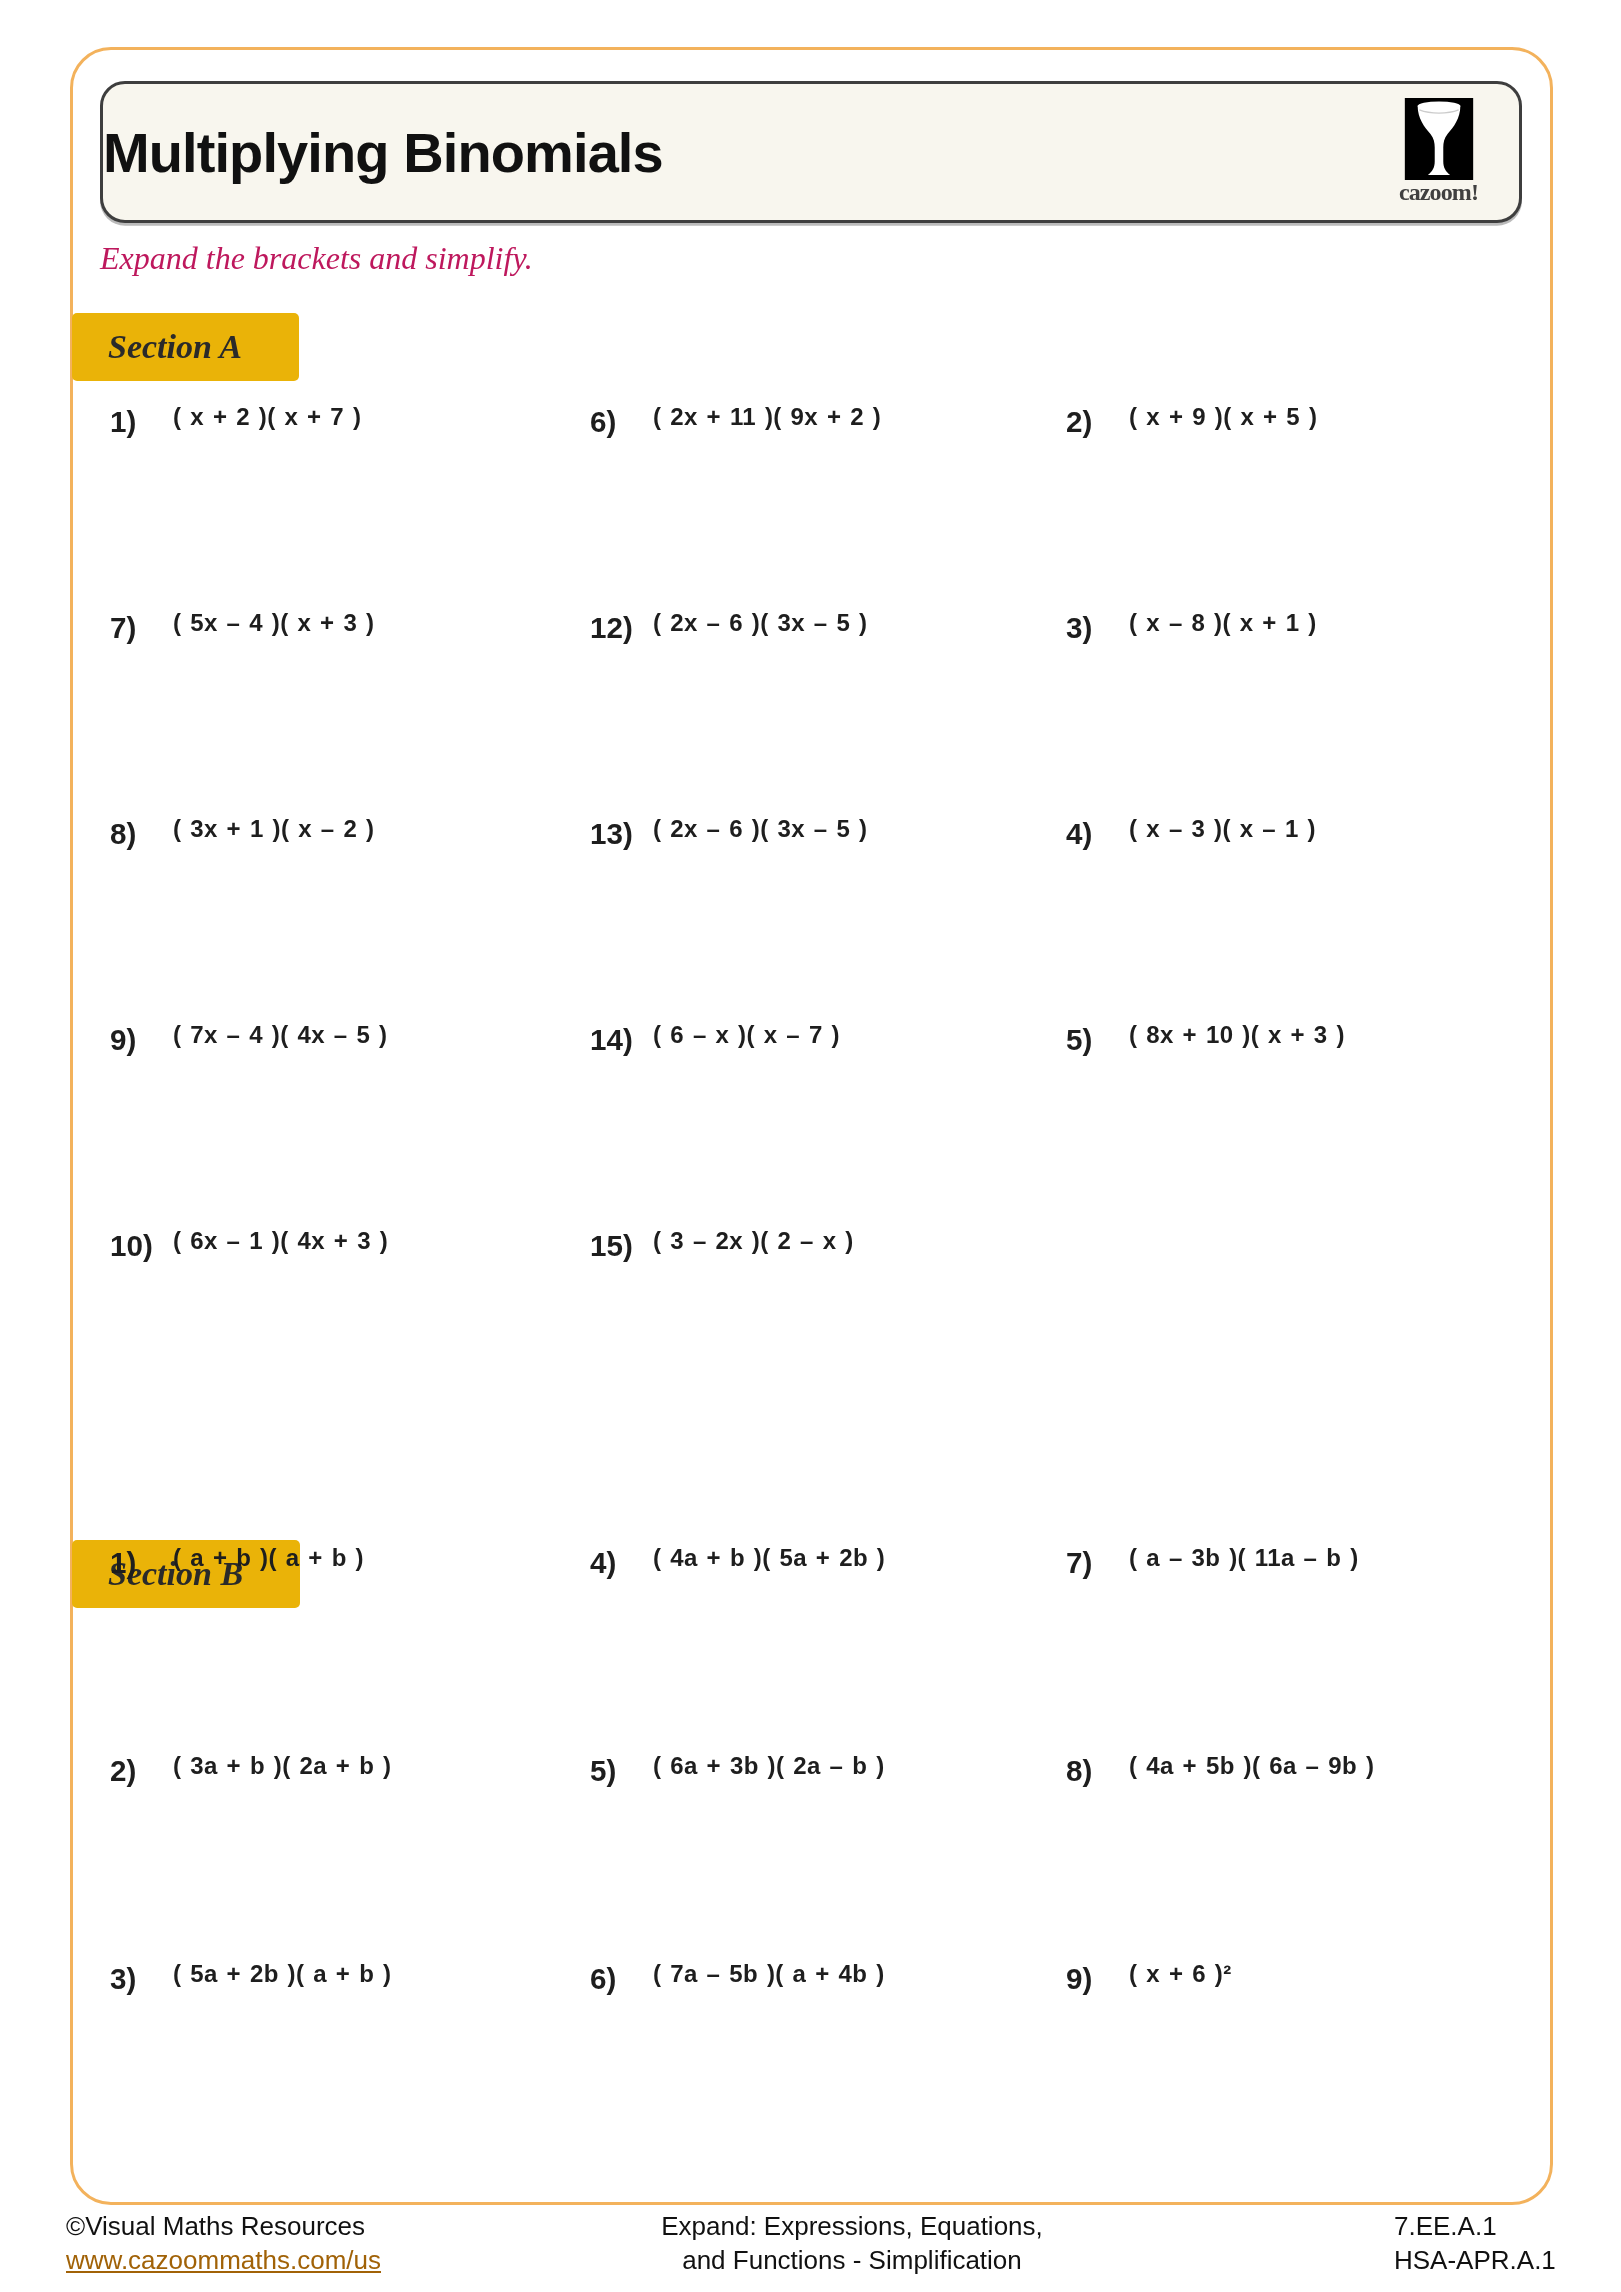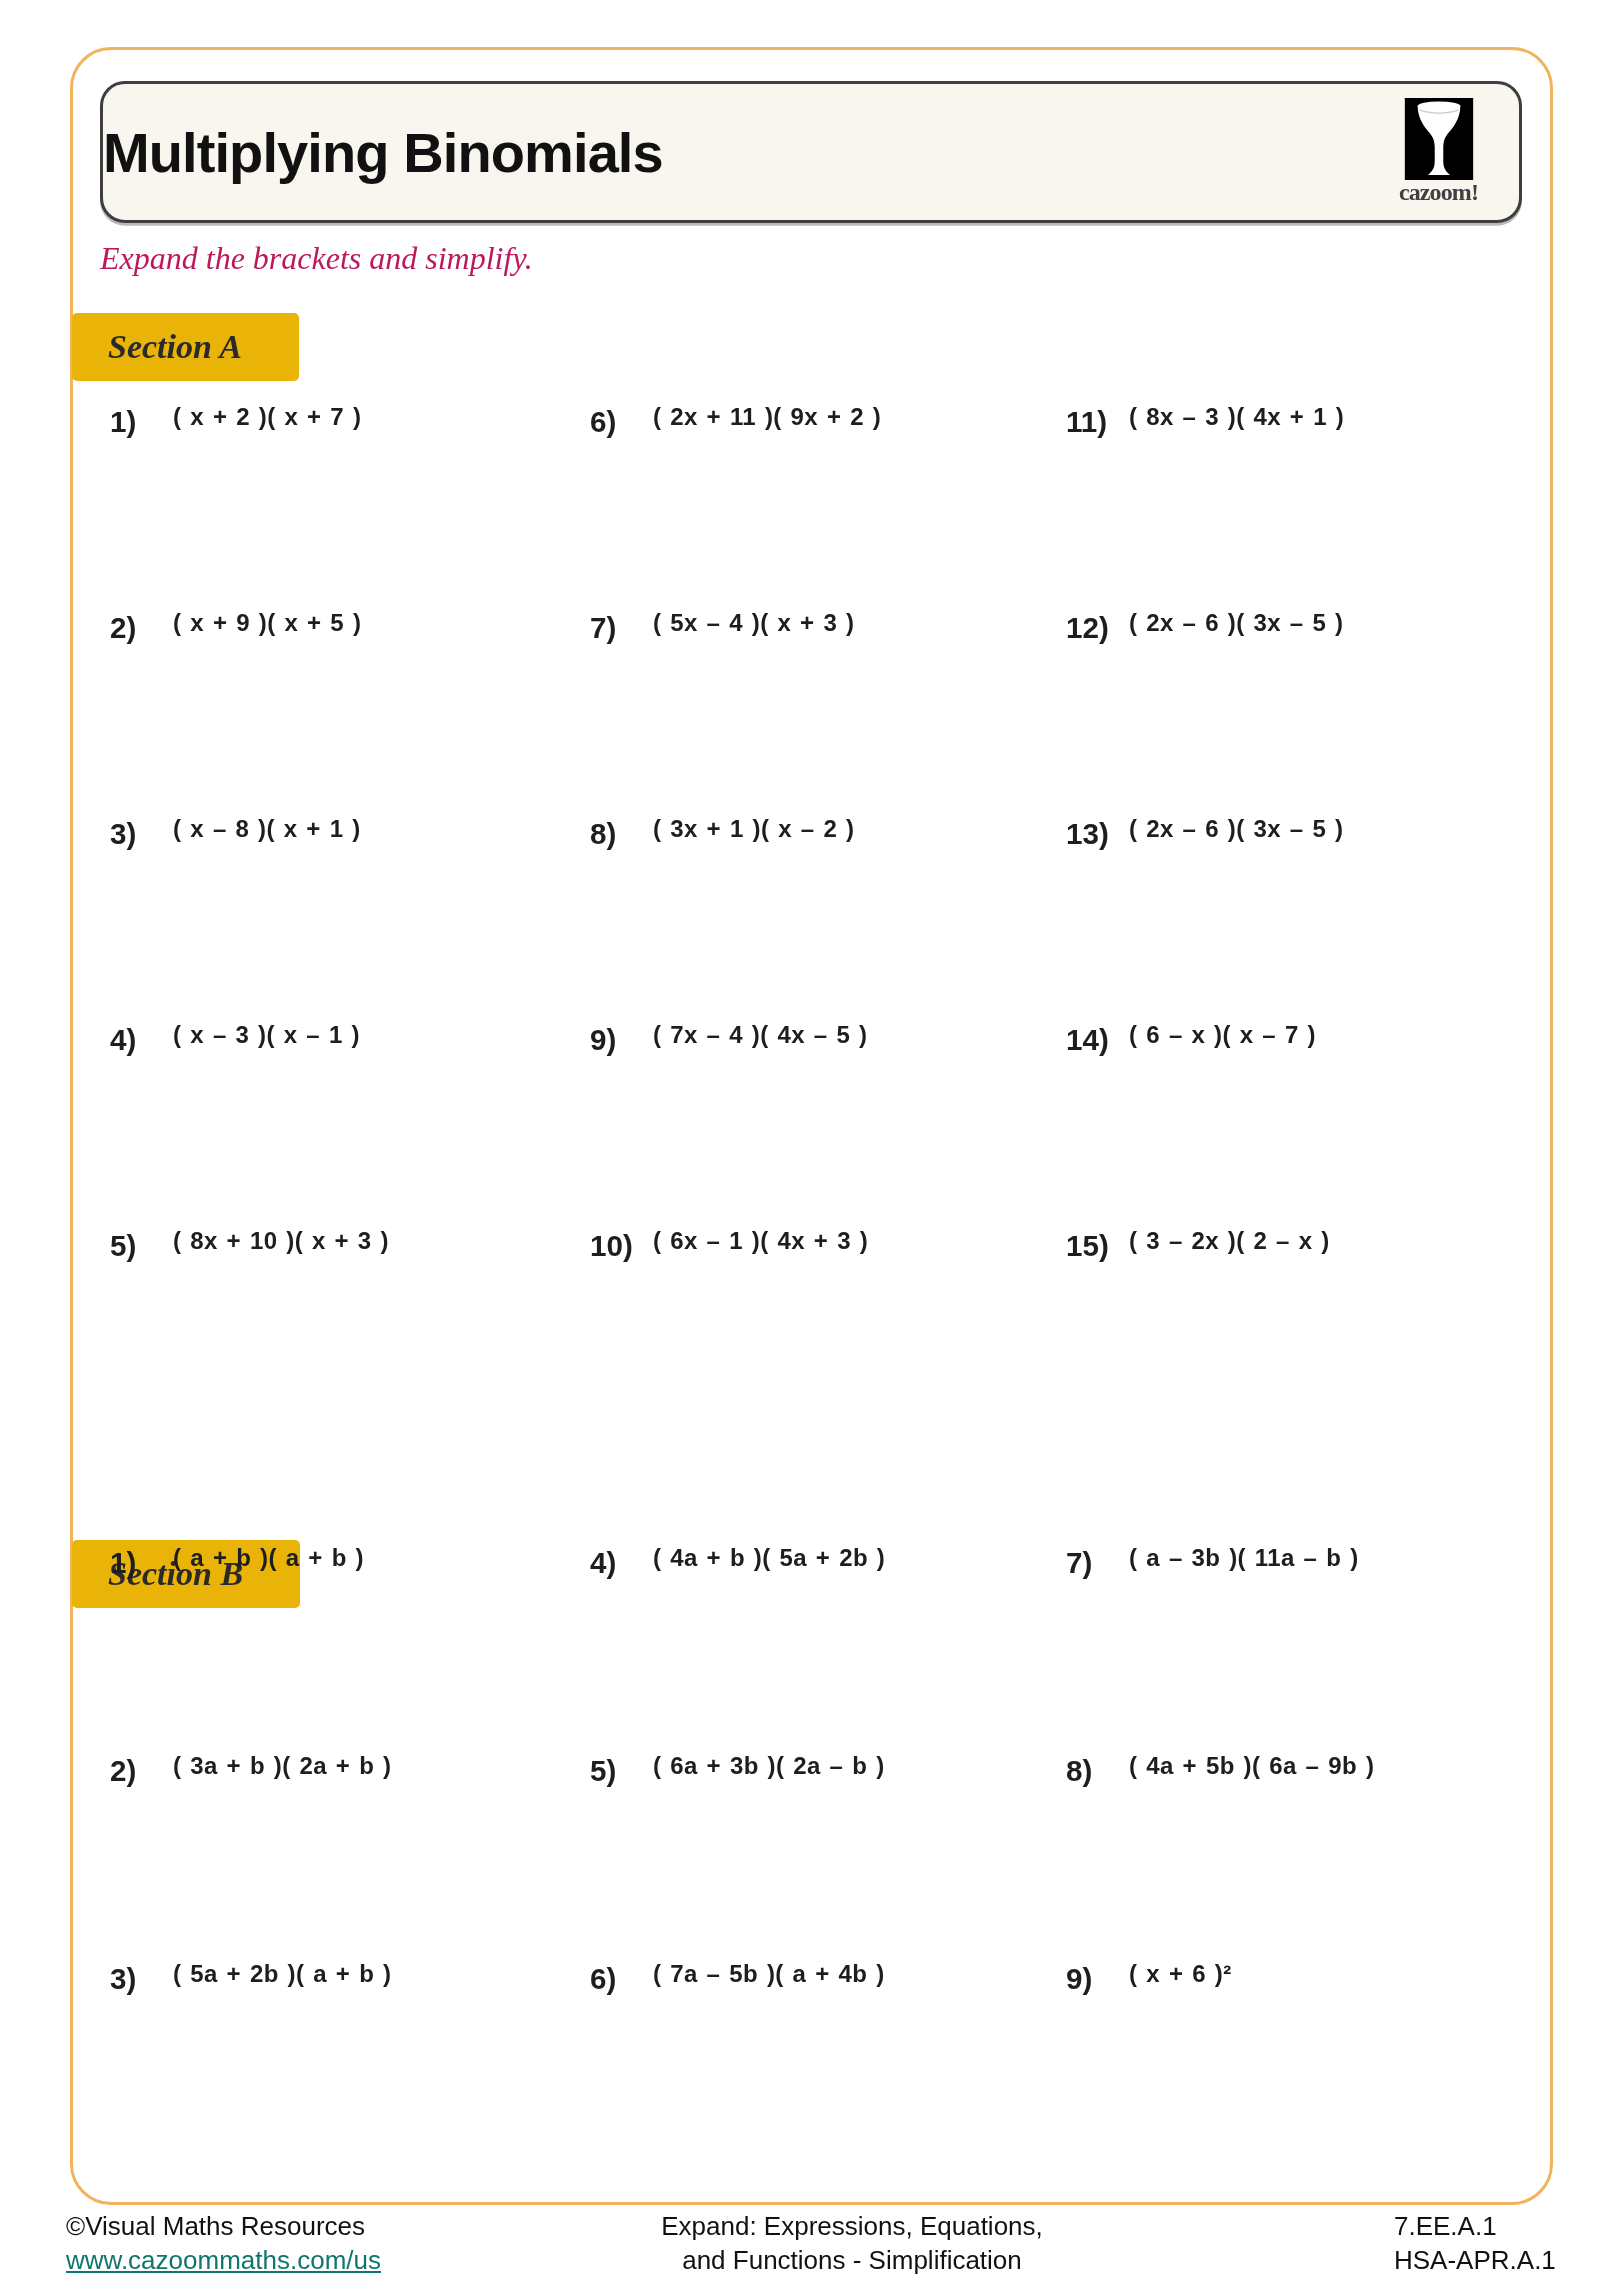--- a/index.html
+++ b/index.html
@@ -37,21 +37,21 @@
   #grid-b { top:1546px; grid-auto-rows:208px; }
 
   .prob { display:flex; align-items:flex-start; }
   .pnum { display:inline-block; width:63px; flex:0 0 63px; font-weight:bold; font-size:29.6px; color:#1E1E1E; }
   .pexpr { font-weight:bold; font-size:24px; color:#1E1E1E; letter-spacing:0.4px; word-spacing:1.8px; white-space:nowrap; margin-top:-1.8px; }
 
   .footer { position:absolute; left:0; top:2209px; width:1622px; font-size:26px; color:#111111; line-height:34px; }
   .f-left { position:absolute; left:66px; top:0; }
   .f-center { position:absolute; left:852px; top:0; transform:translateX(-50%); text-align:center; }
   .f-right { position:absolute; left:1394px; top:0; }
-  .f-link { color:#0f766e; text-decoration:underline; cursor:pointer; }
+  .f-link { color:#a16207; text-decoration:underline; cursor:pointer; }
 </style>
 </head>
 <body>
 
 <div class="sheet">
 
   <div class="frame"></div>
 
   <div class="title-box">
     <div class="title-text">Multiplying Binomials</div>
@@ -75,24 +75,20 @@
   <div class="grid" id="grid-a">
 
     <div class="prob">
       <span class="pnum">1)</span>
       <span class="pexpr">( x + 2 )( x + 7 )</span>
     </div>
     <div class="prob">
       <span class="pnum">6)</span>
       <span class="pexpr">( 2x + 11 )( 9x + 2 )</span>
     </div>
-    <div class="prob">
-      <span class="pnum">11)</span>
-      <span class="pexpr">( 8x – 3 )( 4x + 1 )</span>
-    </div>
 
     <div class="prob">
       <span class="pnum">2)</span>
       <span class="pexpr">( x + 9 )( x + 5 )</span>
     </div>
     <div class="prob">
       <span class="pnum">7)</span>
       <span class="pexpr">( 5x – 4 )( x + 3 )</span>
     </div>
     <div class="prob">

